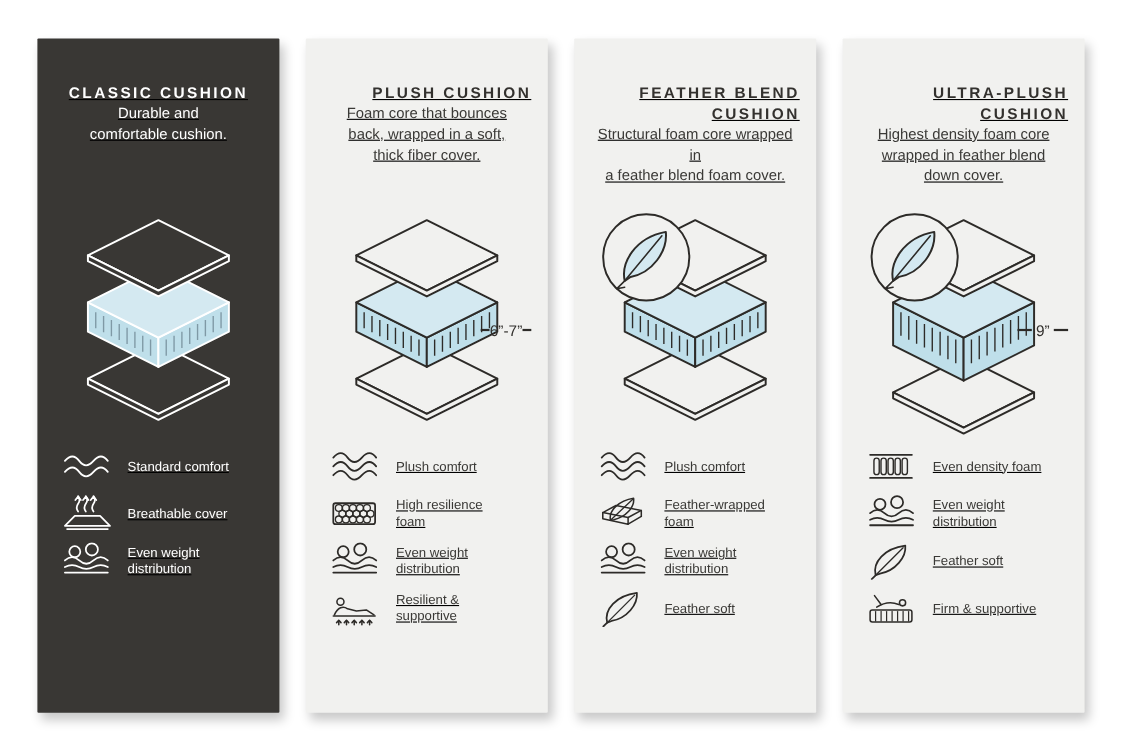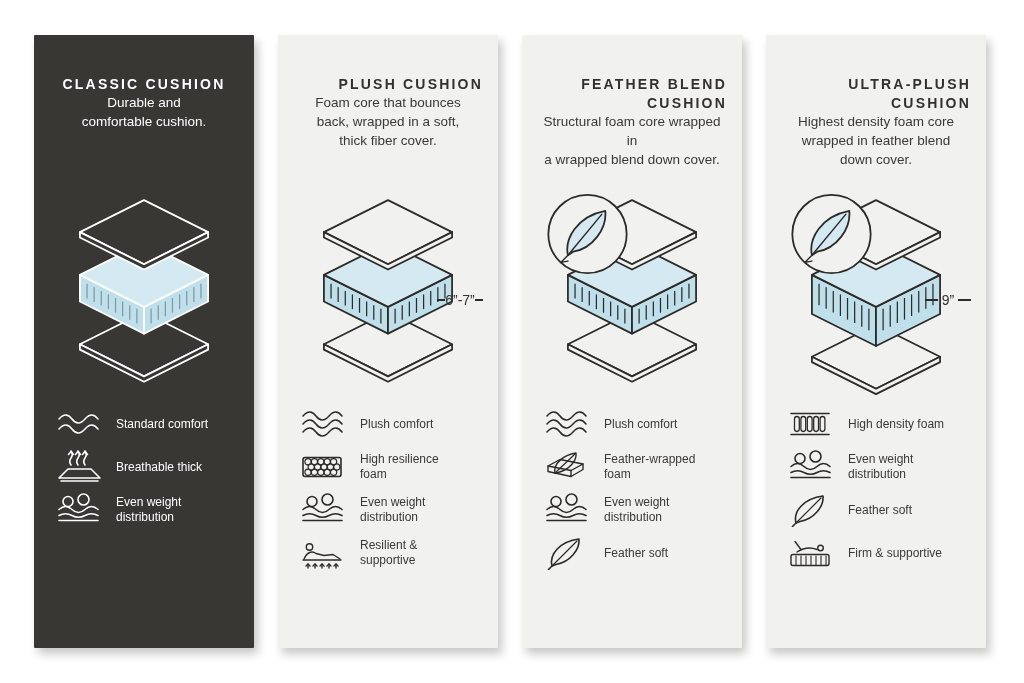--- a/index.html
+++ b/index.html
@@ -2,21 +2,21 @@
 <html><head>
 <meta charset="utf-8">
 <style>
   html,body{margin:0;padding:0;}
   body{
     width:1024px;height:683px;overflow:hidden;
     background:#ffffff;
     font-family:"Liberation Sans", sans-serif;
     -webkit-font-smoothing:antialiased;
   }
-  .board{display:flex;gap:24px;padding:35px 36px 0 34px;}
+  .board{display:flex;gap:24px;padding:35px 36px 0 34px;text-decoration:underline;}
   .card{
     width:220px;height:613px;box-sizing:border-box;
     padding:34px 15px 0 15px;
     box-shadow:4px 6px 10px rgba(0,0,0,.22);
     border-radius:1px;
   }
   .card.light{background:#f1f1ef;color:#3a3936;}
   .card.dark{background:#393734;color:#ffffff;}
   .card-head{height:118px;text-align:center;}
   .card-title{
@@ -107,21 +107,21 @@
               <path d="M4 28 L13 19 H36 L45 28 Z"></path>
               <path d="M6 31 H43"></path>
               <path d="M16 15 q-2.5 -3.5 0 -7 q2.5 -3.5 0 -7"></path>
               <path d="M13.5 4.5 L16 1.5 L18.5 4.5"></path>
               <path d="M23 15 q-2.5 -3.5 0 -7 q2.5 -3.5 0 -7"></path>
               <path d="M20.5 4.5 L23 1.5 L25.5 4.5"></path>
               <path d="M30 15 q-2.5 -3.5 0 -7 q2.5 -3.5 0 -7"></path>
               <path d="M27.5 4.5 L30 1.5 L32.5 4.5"></path>
             </svg>
           </span>
-          <span class="feat-label">Breathable thick</span>
+          <span class="feat-label">Breathable cover</span>
         </li>
         <li class="feat">
           <span class="feat-icon">
             <svg viewBox="0 0 46 34" width="46" height="34" fill="none" stroke="currentColor" stroke-width="1.6" stroke-linecap="round" stroke-linejoin="round">
               <circle cx="13" cy="8.5" r="5"></circle>
               <circle cx="28.5" cy="6.5" r="5.5"></circle>
               <path d="M4 16.5 q6.5 -6 13 0 t13 0 t13 0"></path>
               <path d="M4 22.5 q6.5 -3.5 13 0 t13 0 t13 0"></path>
               <path d="M4 27.5 H43"></path>
             </svg>
@@ -253,21 +253,21 @@
 supportive</span>
         </li>
       </ul>
   </div>
 
   <div class="card light">
     <div class="card-head">
       <div class="card-title">FEATHER BLEND
 CUSHION</div>
       <div class="card-desc">Structural foam core wrapped in
-a wrapped blend down cover.</div>
+a feather blend foam cover.</div>
     </div>
     <div class="illustration">
       <div class="cushion-box">
           <svg viewBox="0 0 200 216" width="178">
             <g fill="#f1f1ef" stroke="#2d2b28" stroke-width="2" stroke-linejoin="round">
               <path d="M100 134 L172 170 L100 206 L28 170 Z"></path>
               <path d="M28 170 L28 176 L100 212 L172 176 L172 170 L100 206 Z"></path>
             </g>
             <g stroke="#2d2b28" stroke-width="2" stroke-linejoin="round">
               <path d="M28 92 L100 128 L100 158 L28 122 Z" fill="#bfdfea"></path>
@@ -419,21 +419,21 @@
             <svg viewBox="0 0 46 34" width="46" height="34" fill="none" stroke="currentColor" stroke-width="1.6" stroke-linecap="round" stroke-linejoin="round">
               <path d="M4 6.5 H42"></path>
               <path d="M4 27.5 H42"></path>
               <rect x="7.5" y="9.5" width="4.8" height="15" rx="2.4" stroke-width="1.3"></rect>
               <rect x="13.9" y="9.5" width="4.8" height="15" rx="2.4" stroke-width="1.3"></rect>
               <rect x="20.3" y="9.5" width="4.8" height="15" rx="2.4" stroke-width="1.3"></rect>
               <rect x="26.7" y="9.5" width="4.8" height="15" rx="2.4" stroke-width="1.3"></rect>
               <rect x="33.1" y="9.5" width="4.8" height="15" rx="2.4" stroke-width="1.3"></rect>
             </svg>
           </span>
-          <span class="feat-label">High density foam</span>
+          <span class="feat-label">Even density foam</span>
         </li>
         <li class="feat">
           <span class="feat-icon">
             <svg viewBox="0 0 46 34" width="46" height="34" fill="none" stroke="currentColor" stroke-width="1.6" stroke-linecap="round" stroke-linejoin="round">
               <circle cx="13" cy="8.5" r="5"></circle>
               <circle cx="28.5" cy="6.5" r="5.5"></circle>
               <path d="M4 16.5 q6.5 -6 13 0 t13 0 t13 0"></path>
               <path d="M4 22.5 q6.5 -3.5 13 0 t13 0 t13 0"></path>
               <path d="M4 27.5 H43"></path>
             </svg>

